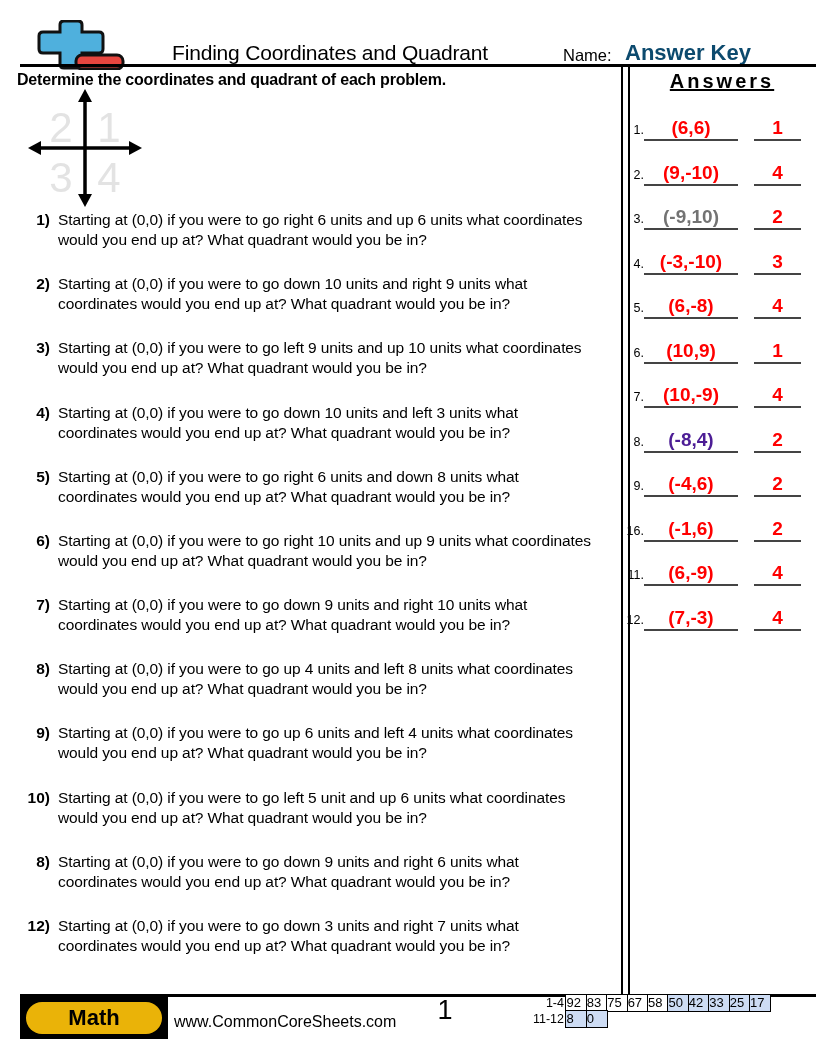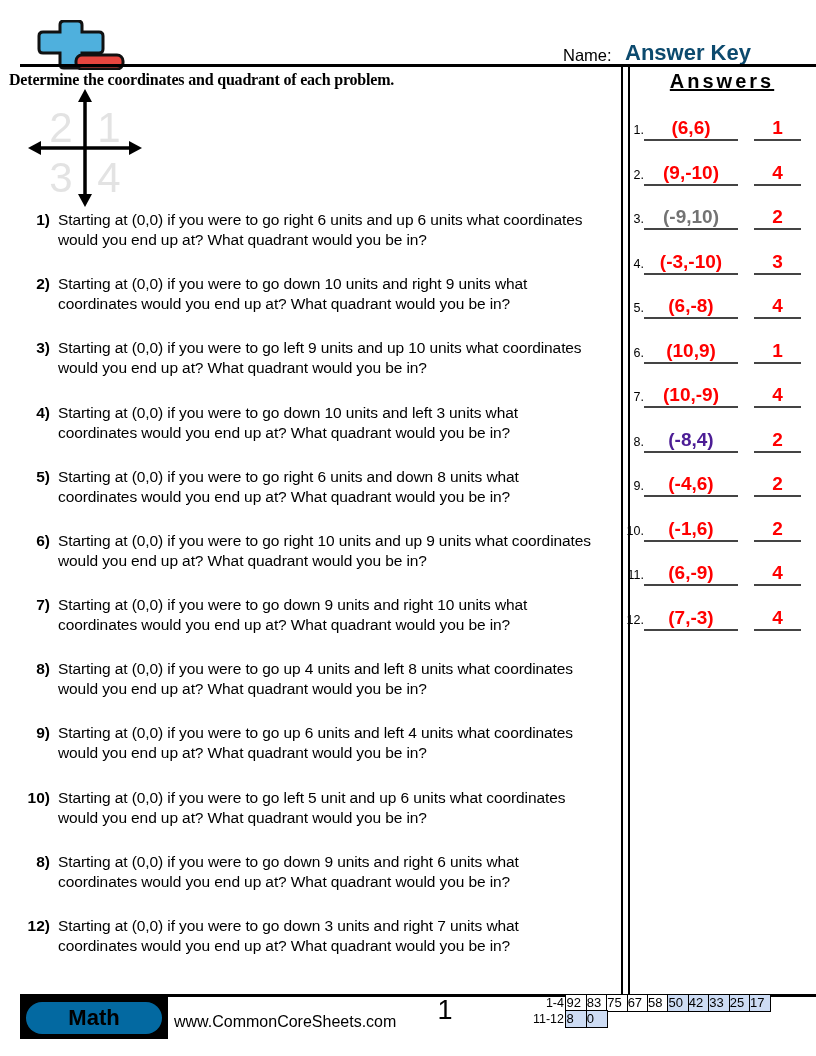--- a/index.html
+++ b/index.html
@@ -6,42 +6,42 @@
   .page {
     position:relative; width:816px; height:1056px; background:#fff;
     font-family:"Liberation Sans","DejaVu Sans",sans-serif; color:#000; overflow:hidden;
   }
   
   .logo { position:absolute; left:36px; top:20px; }
   .title { position:absolute; left:130px; top:41px; width:400px; text-align:center; font-size:21px; letter-spacing:-0.2px; }
   .name-label { position:absolute; left:556px; top:46px; font-size:16.5px;margin-left:7px; }
   .answer-key { position:absolute; left:608px; top:40px; width:160px; text-align:center; font-size:22px; font-weight:bold; }
   .header-line { position:absolute; left:20px; top:64px; width:796px; height:3px; background:#000; }
-  .instructions { position:absolute; left:9px; top:71px; font-size:16px; font-weight:bold; letter-spacing:-0.2px;font-family:Liberation Serif, serif; }
+  .instructions { position:absolute; left:17px; top:71px; font-size:16px; font-weight:bold; letter-spacing:-0.2px; }
   
   .diagram { position:absolute; left:25px; top:86px; }
   
   .problem { position:absolute; left:22px; width:600px; display:flex; }
   .pnum { flex:0 0 28px; text-align:right; font-weight:bold; margin-right:8px; font-size:15.5px; line-height:19.5px; }
   .ptext { font-size:15.5px; line-height:19.5px; white-space:pre-line; letter-spacing:-0.1px; }
   
   .vdivider { position:absolute; left:621px; top:66px; height:928px; width:5px;
               border-left:2px solid #000; border-right:2px solid #000; }
   .ans-heading { position:absolute; left:636px; top:70px; width:172px; text-align:center;
                  font-size:20px; font-weight:bold; text-decoration:underline; letter-spacing:3px; }
   .ans-row { position:absolute; left:0; width:816px; height:31px; }
   .anum { position:absolute; left:616px; width:28px; top:13px; text-align:right; font-size:12.5px; }
   .aline { position:absolute; height:29px; border-bottom:2px solid #444; display:flex;
            align-items:flex-end; justify-content:center; font-weight:bold; font-size:19px; }
   .acoord { left:644px; width:94px; }
   .aquad { left:754px; width:47px; }
   
   .footer-line { position:absolute; left:20px; top:994px; width:796px; height:3px; background:#000; }
   .badge { position:absolute; left:20px; top:997px; width:148px; height:42px; background:#000; }
-  .badge-pill { position:absolute; left:6px; top:5px; right:6px; bottom:5px; background:#0369a1;
+  .badge-pill { position:absolute; left:6px; top:5px; right:6px; bottom:5px; background:#eab308;
                 border-radius:17px; display:flex; align-items:center; justify-content:center;
                 font-weight:bold; font-size:22px; }
   .website { position:absolute; left:174px; top:1013px; font-size:16px; }
   .page-num { position:absolute; left:401px; top:995px; width:88px; text-align:center; font-size:27px; }
   .score-table { position:absolute; left:530px; top:994px; z-index:2; }
   .score-row { display:flex; height:18px; }
   .score-row + .score-row { margin-top:-1.6px; }
   .score-label { width:34px; text-align:right; padding-right:3px; font-size:12.5px; line-height:18px; }
   .score-cell { width:20px; border:1.6px solid #000; margin-left:-1.6px; background:#fff;
                 text-align:left; font-size:13px; line-height:15px; }
@@ -50,20 +50,21 @@
 </head>
 <body>
 
 <div class="page">
 
   <svg class="logo" width="90" height="50" viewBox="0 0 90 50">
     <path d="M24,5 Q24,1 28,1 L42,1 Q46,1 46,5 L46,12 L63,12 Q67,12 67,16 L67,29 Q67,33 63,33 L46,33 L46,44 Q46,48 42,48 L28,48 Q24,48 24,44 L24,33 L7,33 Q3,33 3,29 L3,16 Q3,12 7,12 L24,12 Z" fill="#4fb0dd" stroke="#111" stroke-width="3"></path>
     <rect x="40" y="35" width="47" height="14" rx="6" fill="#e8463f" stroke="#111" stroke-width="3"></rect>
   </svg>
 
+  <div class="title">Finding Coordinates and Quadrant</div>
   <div class="name-label">Name:</div>
   <div class="answer-key" style="color:#0c4a6e">Answer Key</div>
   <div class="header-line"></div>
 
   <div class="instructions">Determine the coordinates and quadrant of each problem.</div>
 
   <svg class="diagram" width="125" height="122" viewBox="0 0 125 122">
     <g font-family="Liberation Sans, DejaVu Sans, sans-serif" font-size="42" fill="#e3e3e3" text-anchor="middle">
       <text x="36" y="56">2</text>
       <text x="84" y="56">1</text>
@@ -185,21 +186,21 @@
     <span class="anum">8.</span>
     <div class="aline acoord" style="color:#4c1d95">(-8,4)</div>
     <div class="aline aquad" style="color:#ff0000">2</div>
   </div>
   <div class="ans-row" style="top:466px">
     <span class="anum">9.</span>
     <div class="aline acoord" style="color:#ff0000">(-4,6)</div>
     <div class="aline aquad" style="color:#ff0000">2</div>
   </div>
   <div class="ans-row" style="top:511px">
-    <span class="anum">10.</span>
+    <span class="anum">16.</span>
     <div class="aline acoord" style="color:#ff0000">(-1,6)</div>
     <div class="aline aquad" style="color:#ff0000">2</div>
   </div>
   <div class="ans-row" style="top:555px">
     <span class="anum">11.</span>
     <div class="aline acoord" style="color:#ff0000">(6,-9)</div>
     <div class="aline aquad" style="color:#ff0000">4</div>
   </div>
   <div class="ans-row" style="top:600px">
     <span class="anum">12.</span>

